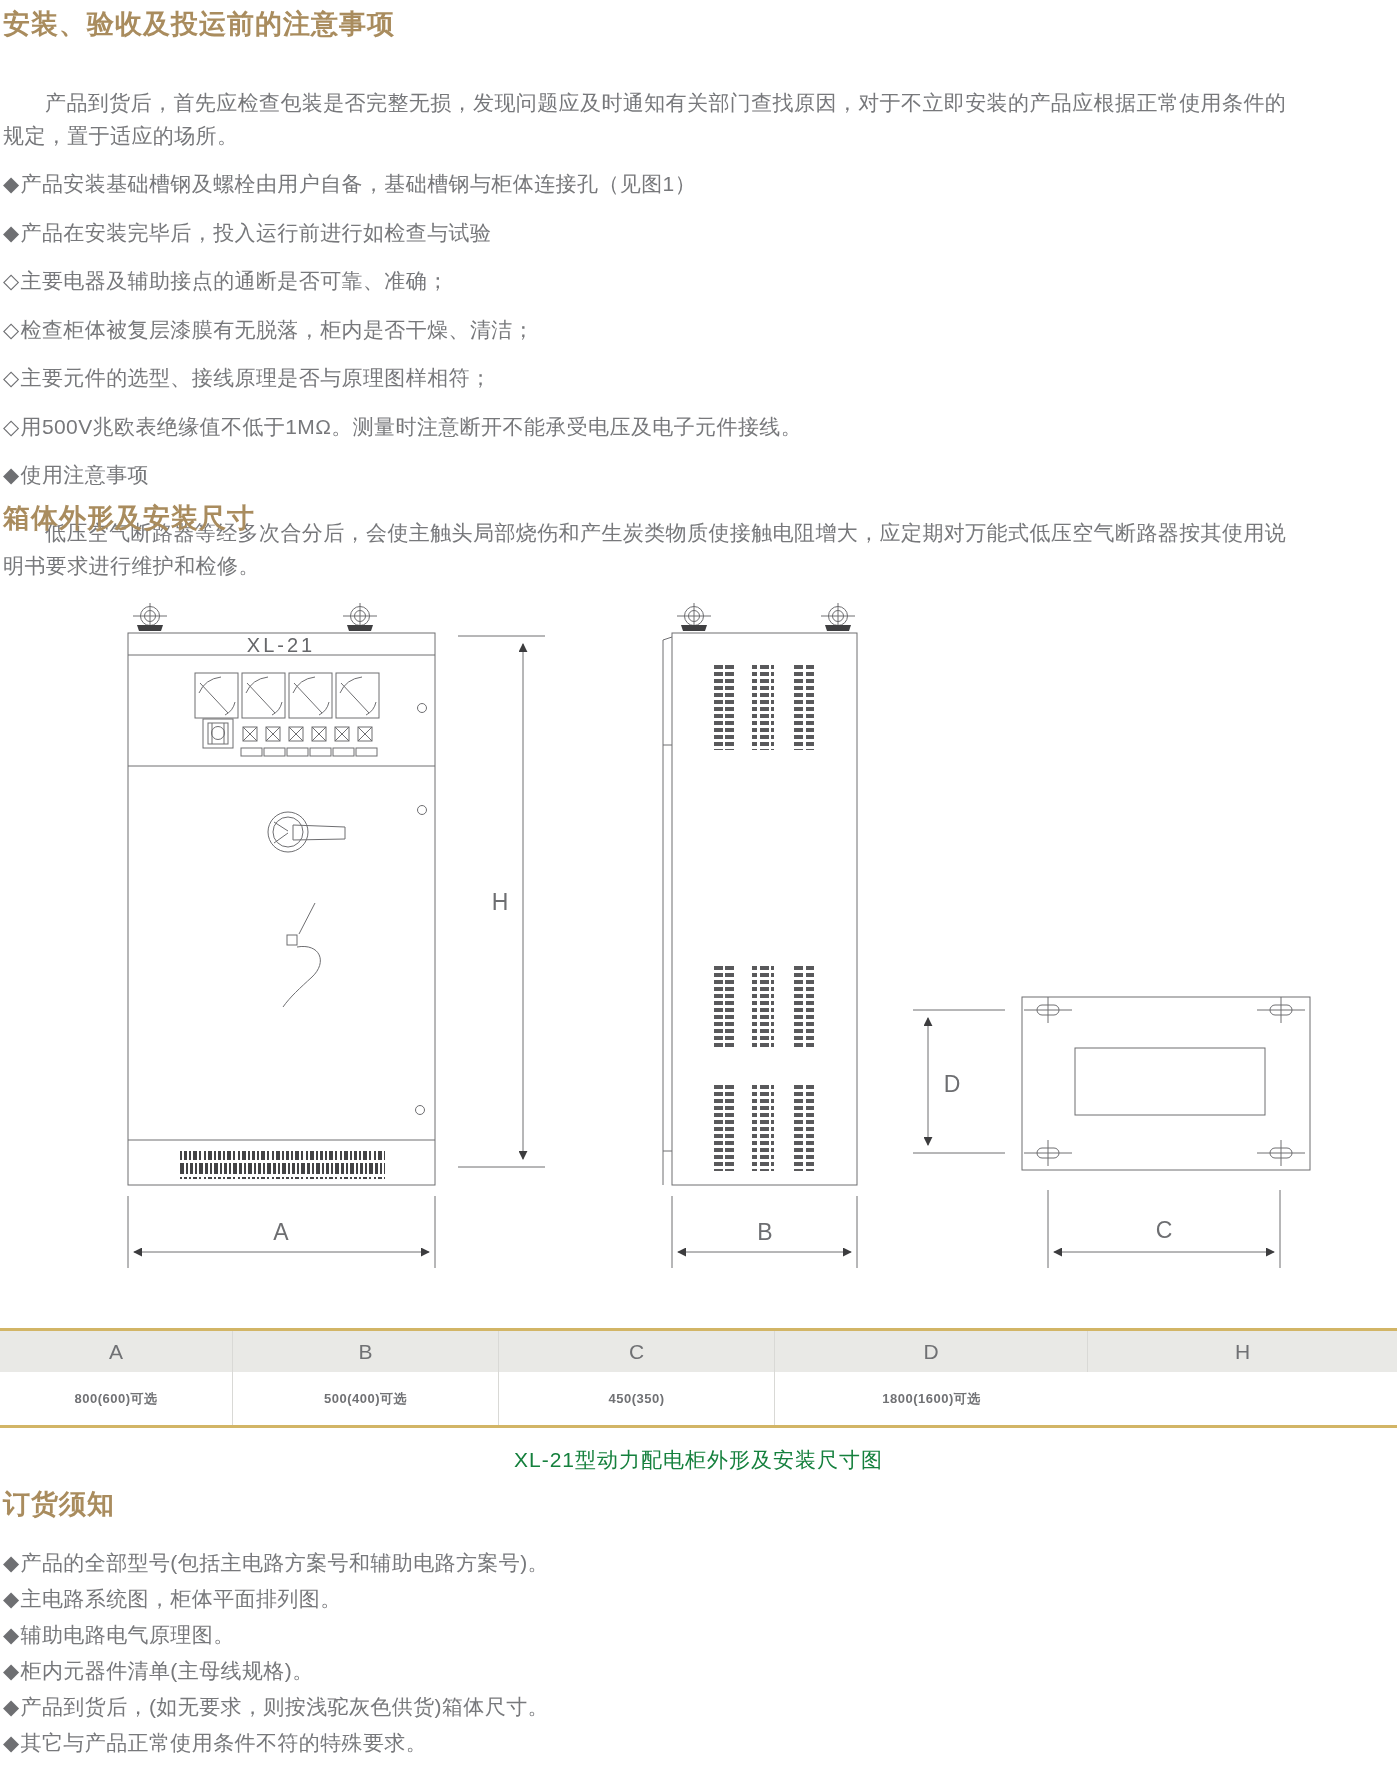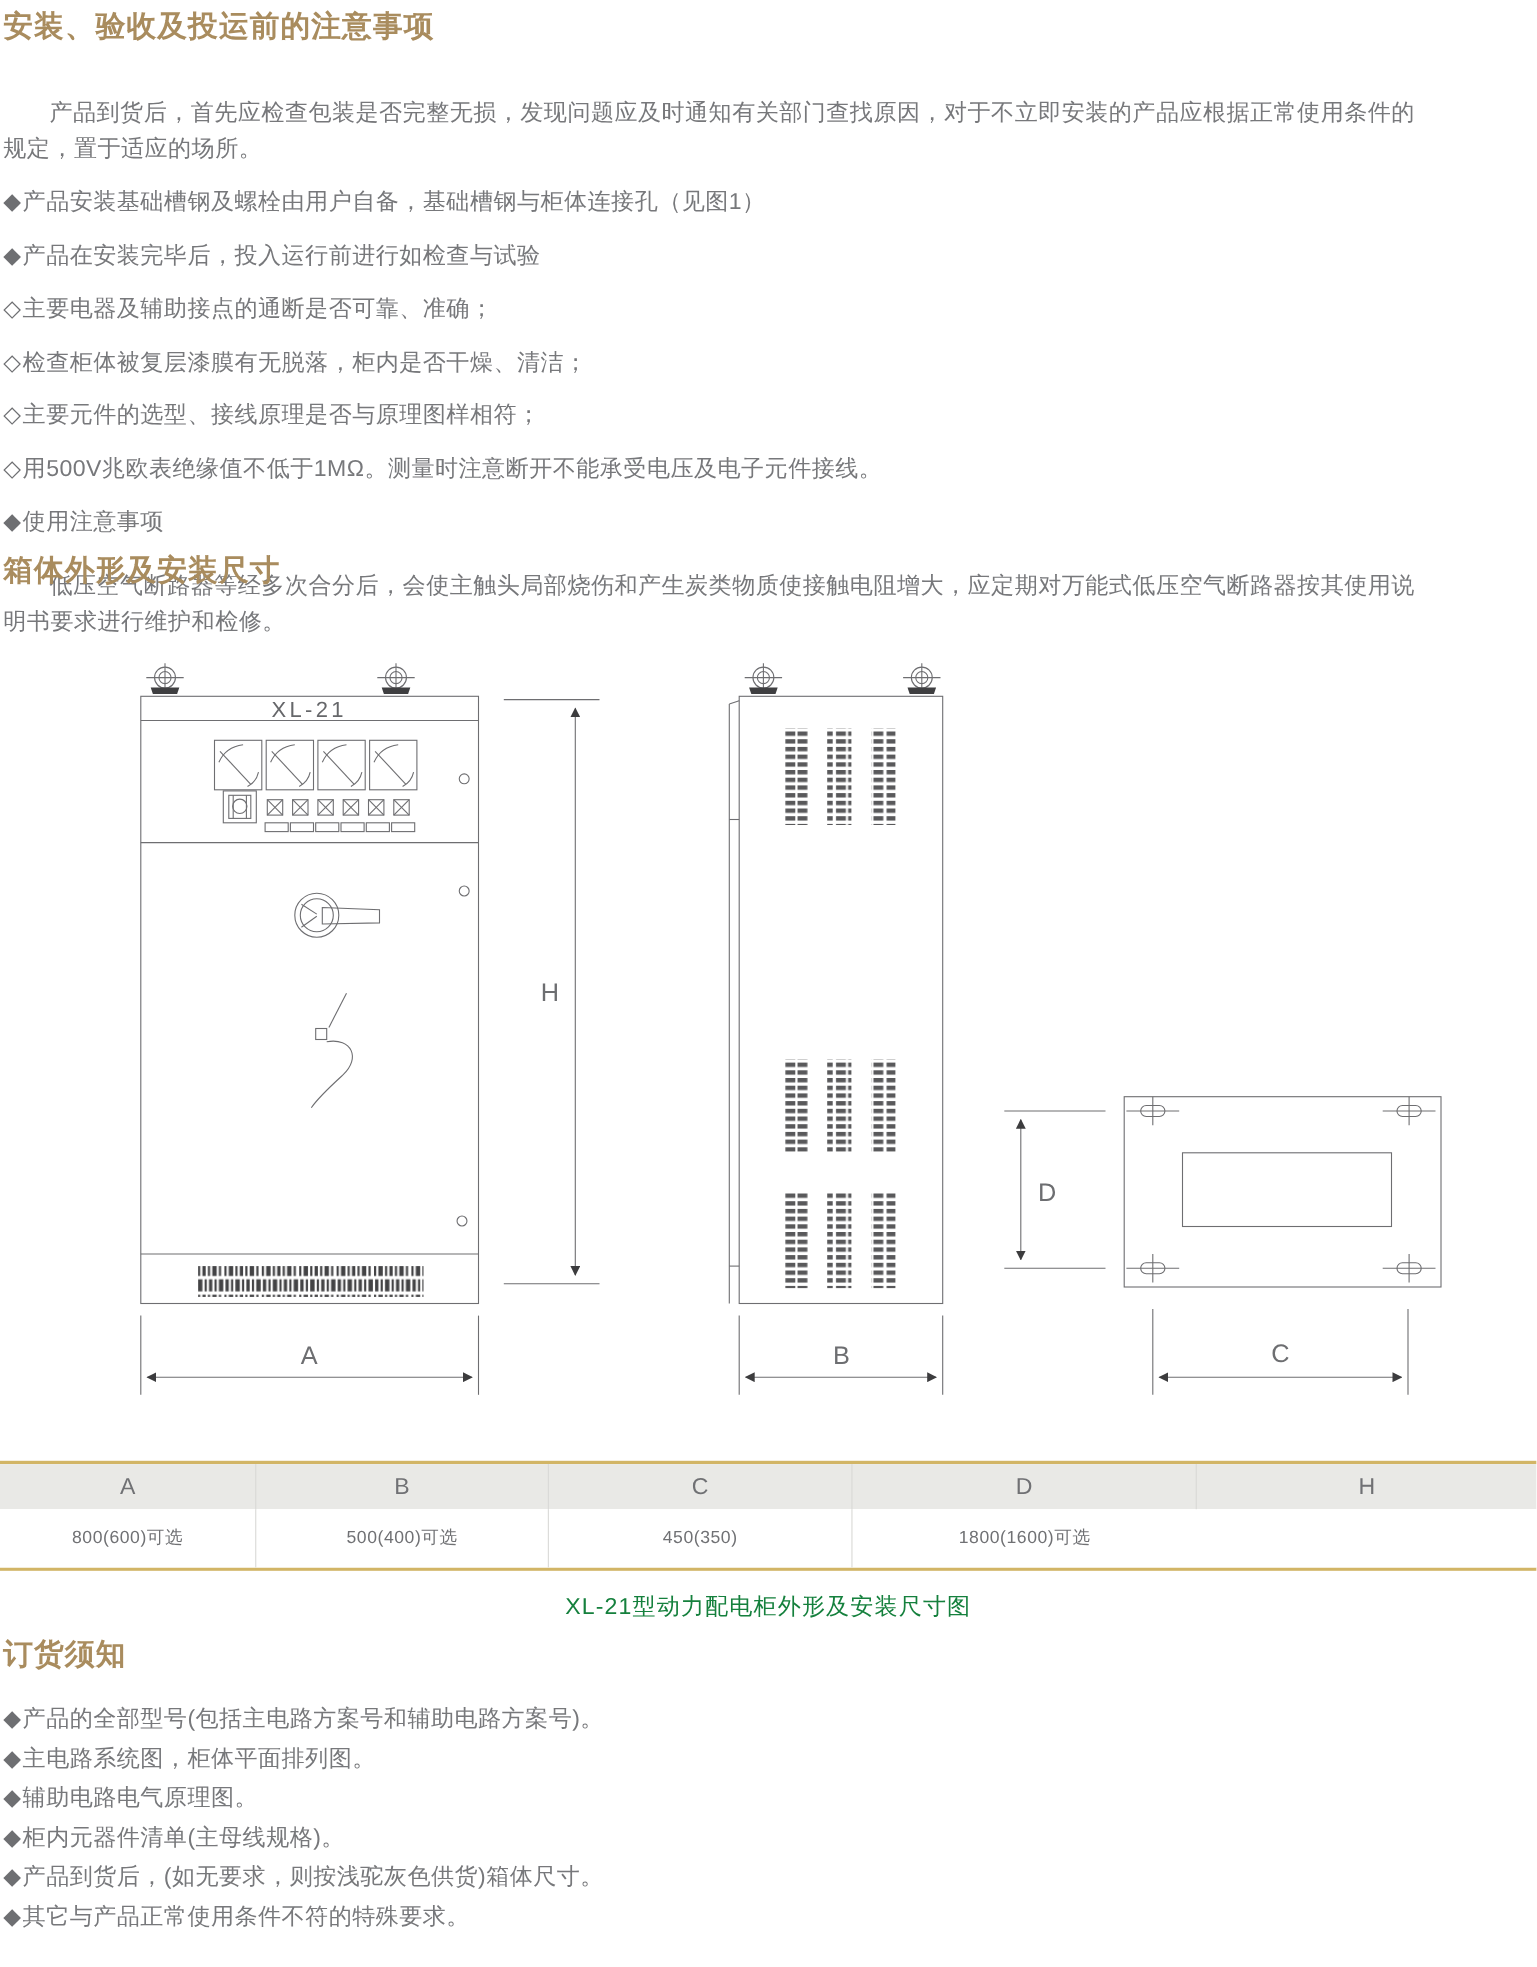--- a/index.html
+++ b/index.html
@@ -19,21 +19,21 @@
   svg text{font-family:"Liberation Sans",sans-serif;}
   .dimtable{position:absolute;left:0;top:1328px;width:1397px;
             border-top:3px solid #d2b566;border-bottom:3px solid #d2b566;}
   .trow{display:grid;grid-template-columns:233fr 266fr 276fr 313fr 309fr;}
   .trow.head{background:#e9e9e6;}
   .trow.body{background:#ffffff;}
   .tcell{display:flex;align-items:center;justify-content:center;
          border-right:1px solid #d9d9d6;color:#707174;}
   .tcell:last-child{border-right:none;}
   .trow.head .tcell{height:41px;font-size:21px;}
-  .trow.body .tcell{height:53px;font-size:16px;letter-spacing:0.5px;}
+  .trow.body .tcell{height:53px;font-size:13px;letter-spacing:0.5px;font-weight:bold;}
   .caption{position:absolute;left:0;top:1446px;width:1397px;text-align:center;
            font-size:21px;color:#15803d;letter-spacing:1px;}
   .orderlist{position:absolute;left:3px;top:1545px;width:1340px;list-style:none;margin:0;padding:0;
              font-size:21px;color:#77787b;}
   .orderlist li{line-height:36px;letter-spacing:0.4px;}
   .orderlist li .mk{margin-right:1px;color:#6e6f72;}
 </style>
 </head>
 <body>
 

